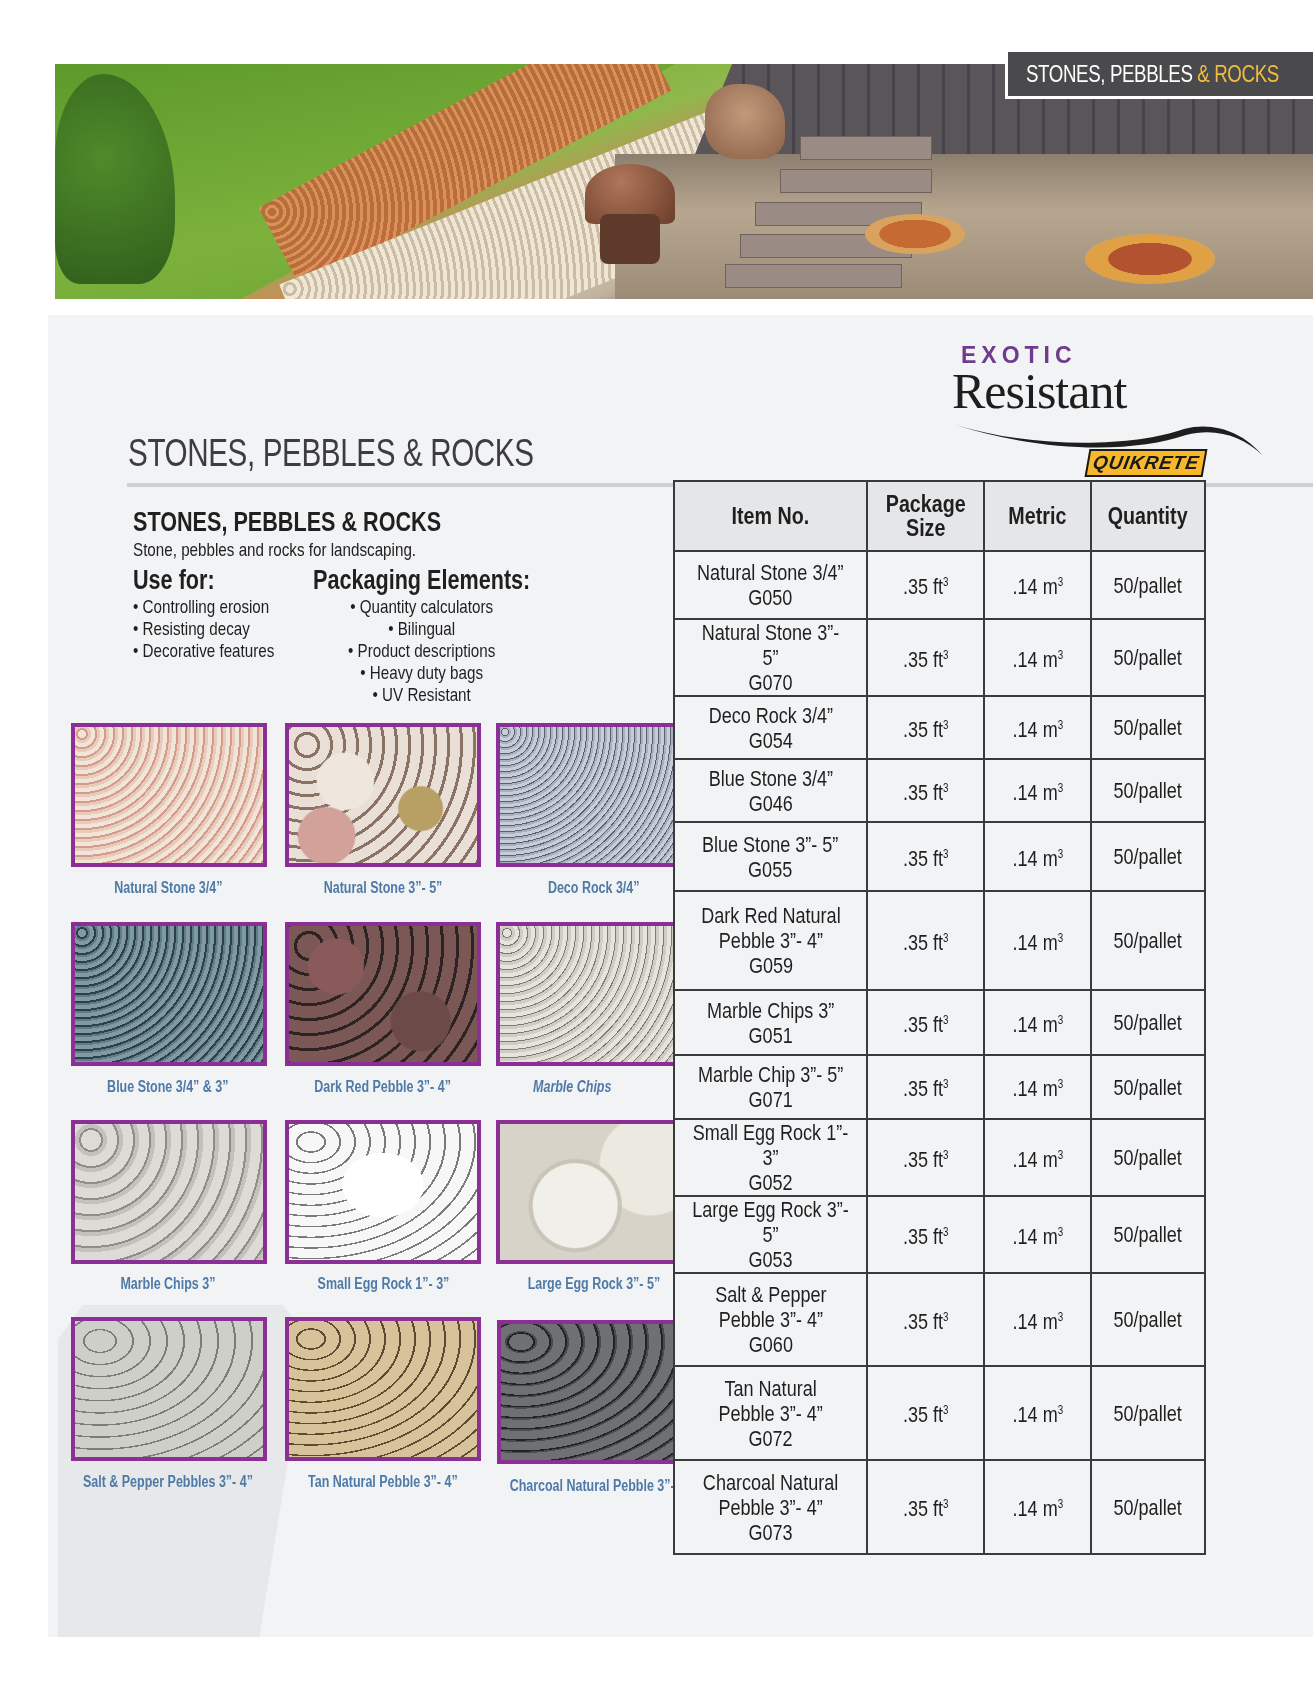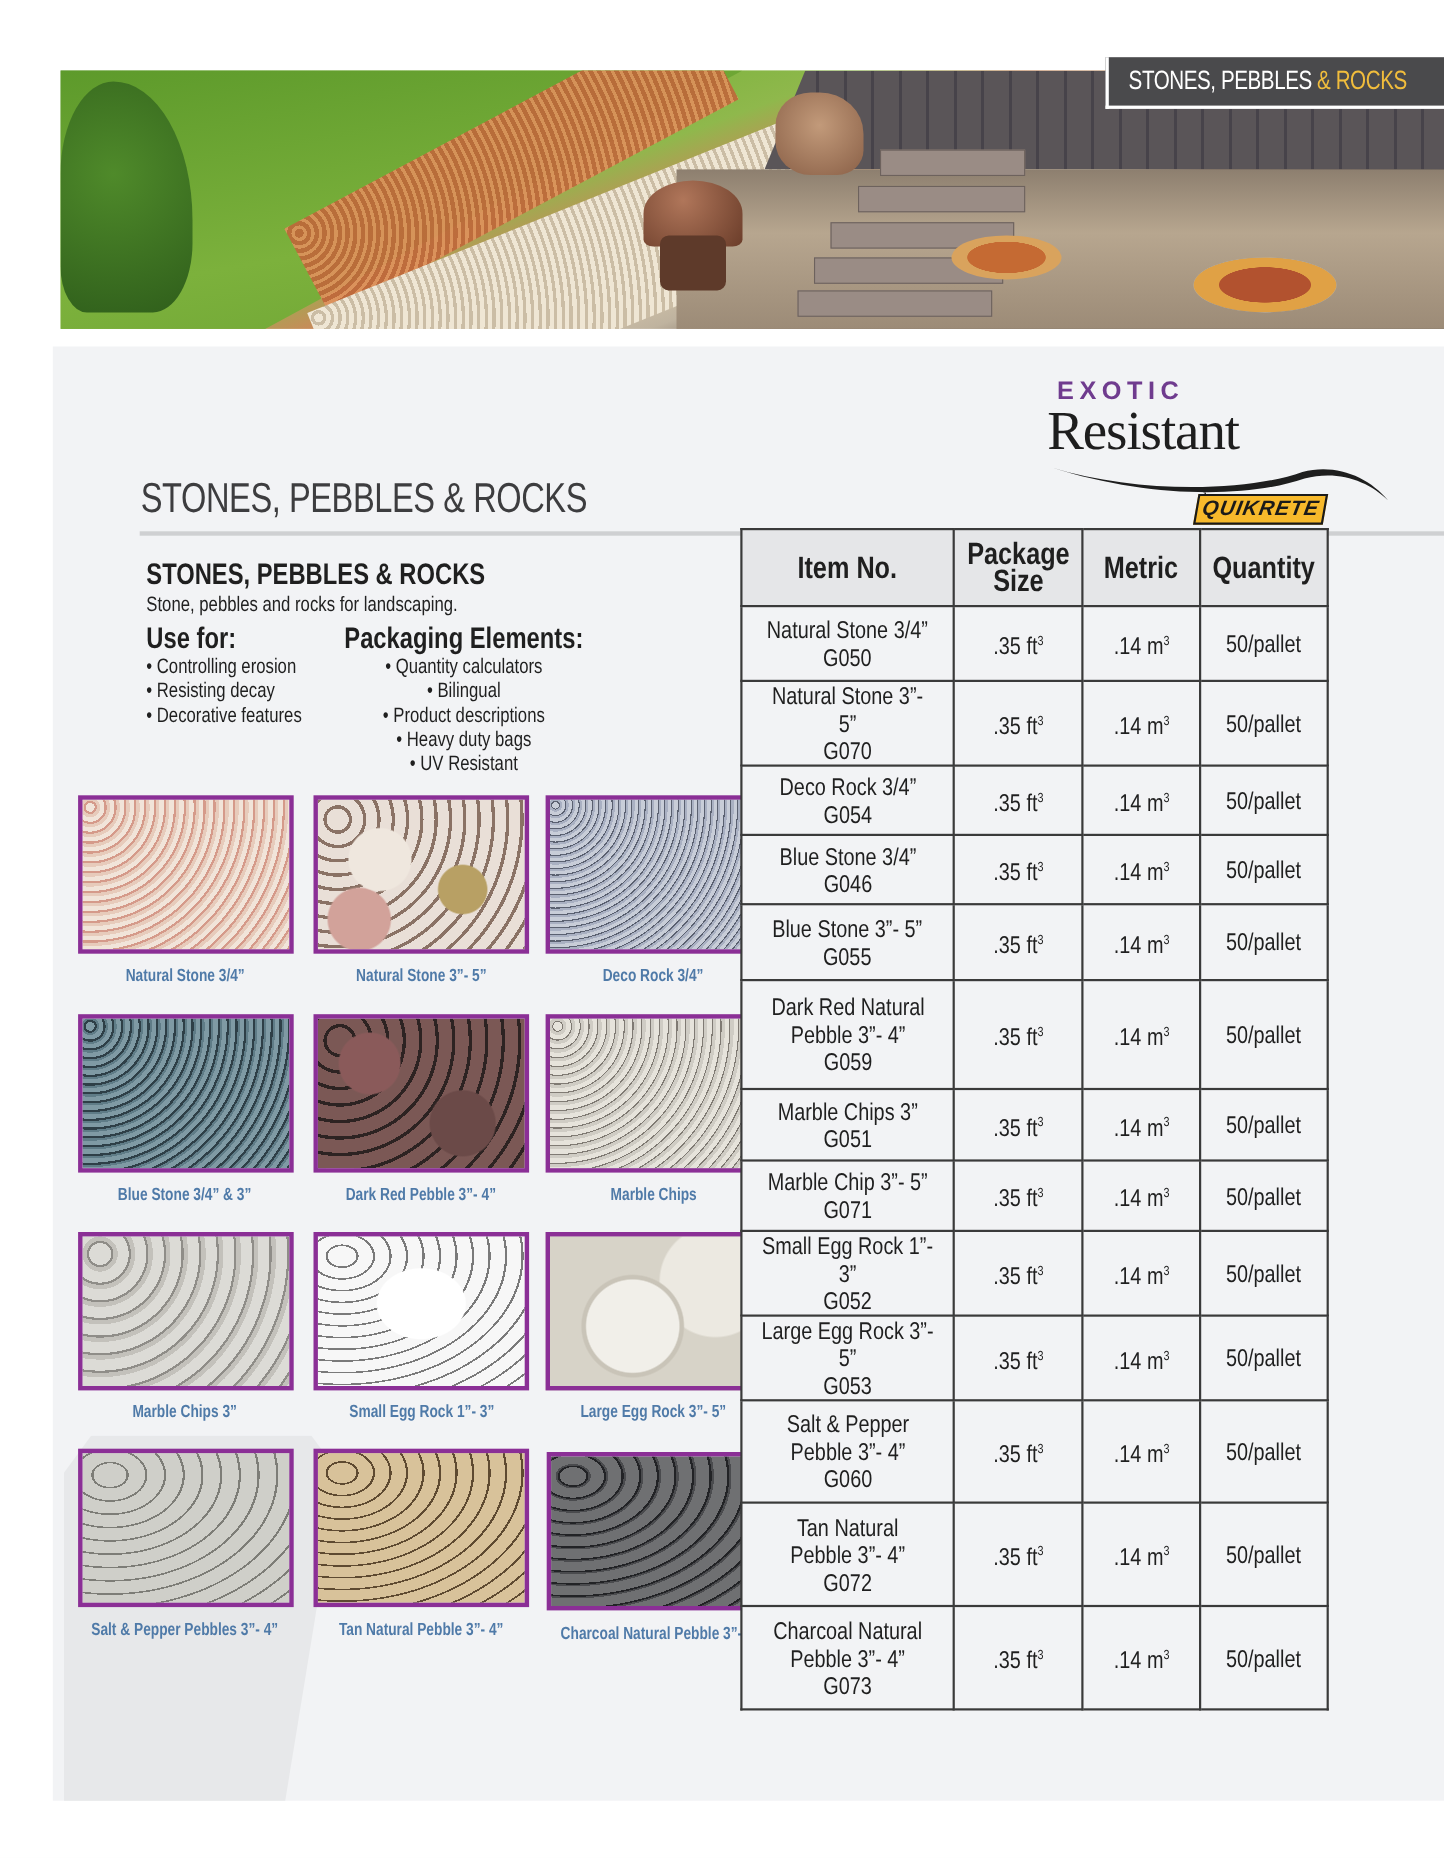--- a/index.html
+++ b/index.html
@@ -78,21 +78,21 @@
   .tx-marble3 { background: repeating-radial-gradient(circle at 16px 16px, #dcdbd6 0 10px, #8f8d88 10px 12px, #c3c1bb 12px 16px); }
   .tx-smallegg { background: radial-gradient(ellipse at 50% 45%, #ffffff 0 30%, transparent 31%), repeating-radial-gradient(ellipse at 22px 18px, #f7f7f7 0 13px, #7a7a7a 13px 15px); }
   .tx-largeegg { background: radial-gradient(circle at 40% 60%, #f1efe9 0 30%, #c9c4b8 31% 33%, transparent 34%), radial-gradient(circle at 80% 30%, #ece9e1 0 28%, transparent 29%), #d7d3c8; }
   .tx-saltpepper { background: repeating-radial-gradient(ellipse at 25px 20px, #cfcfc9 0 15px, #7d7d77 15px 17px); }
   .tx-tan { background: repeating-radial-gradient(ellipse at 22px 18px, #d8c29a 0 13px, #5e4a31 13px 15px); }
   .tx-charcoal { background: repeating-radial-gradient(ellipse at 20px 18px, #6f7072 0 12px, #222326 12px 14px, #4a4b4e 14px 16px); }
 
   
   .spec-table { position:absolute; left:625px; top:165px; border-collapse:collapse; table-layout:fixed; }
   .spec-table th, .spec-table td { border:2px solid #3a3a3a; text-align:center; vertical-align:middle; padding:0; color:#1f1f1f; }
-  .spec-table th { background:#e5e6e8; font-weight:bold; font-size:28px; line-height:24px; }
+  .spec-table th { background:#e5e6e8; font-weight:bold; font-size:24px; line-height:24px; }
   .spec-table td { background:#f2f3f5; font-size:22px; line-height:25px; }
   .cond { display:inline-block; transform:scaleX(0.82); white-space:pre-line; }
   .spec-table sup { font-size:12px; }
 </style>
 </head>
 <body>
 
 <div class="hero">
   <div class="grass"></div>
   <div class="bush"></div>
@@ -158,21 +158,21 @@
   <div class="tile tx-deco" style="left:448px;top:408px;"></div>
   <div class="caption" style="left:5px;top:564px;"><span>Natural Stone 3/4”</span></div>
   <div class="caption" style="left:220px;top:564px;"><span>Natural Stone 3”- 5”</span></div>
   <div class="caption" style="left:431px;top:564px;"><span>Deco Rock 3/4”</span></div>
 
   <div class="tile tx-blue" style="left:23px;top:607px;"></div>
   <div class="tile tx-darkred" style="left:237px;top:607px;"></div>
   <div class="tile tx-marble" style="left:448px;top:607px;"></div>
   <div class="caption" style="left:5px;top:763px;"><span>Blue Stone 3/4” &amp; 3”</span></div>
   <div class="caption" style="left:220px;top:763px;"><span>Dark Red Pebble 3”- 4”</span></div>
-  <div class="caption" style="left:431px;top:763px;"><span>Marble Chips</span></div>
+  <div class="caption" style="left:409px;top:763px;font-style:italic;"><span>Marble Chips</span></div>
 
   <div class="tile tx-marble3" style="left:23px;top:805px;"></div>
   <div class="tile tx-smallegg" style="left:237px;top:805px;"></div>
   <div class="tile tx-largeegg" style="left:448px;top:805px;"></div>
   <div class="caption" style="left:5px;top:960px;"><span>Marble Chips 3”</span></div>
   <div class="caption" style="left:220px;top:960px;"><span>Small Egg Rock 1”- 3”</span></div>
   <div class="caption" style="left:431px;top:960px;"><span>Large Egg Rock 3”- 5”</span></div>
 
   <div class="tile tx-saltpepper" style="left:23px;top:1002px;"></div>
   <div class="tile tx-tan" style="left:237px;top:1002px;"></div>

